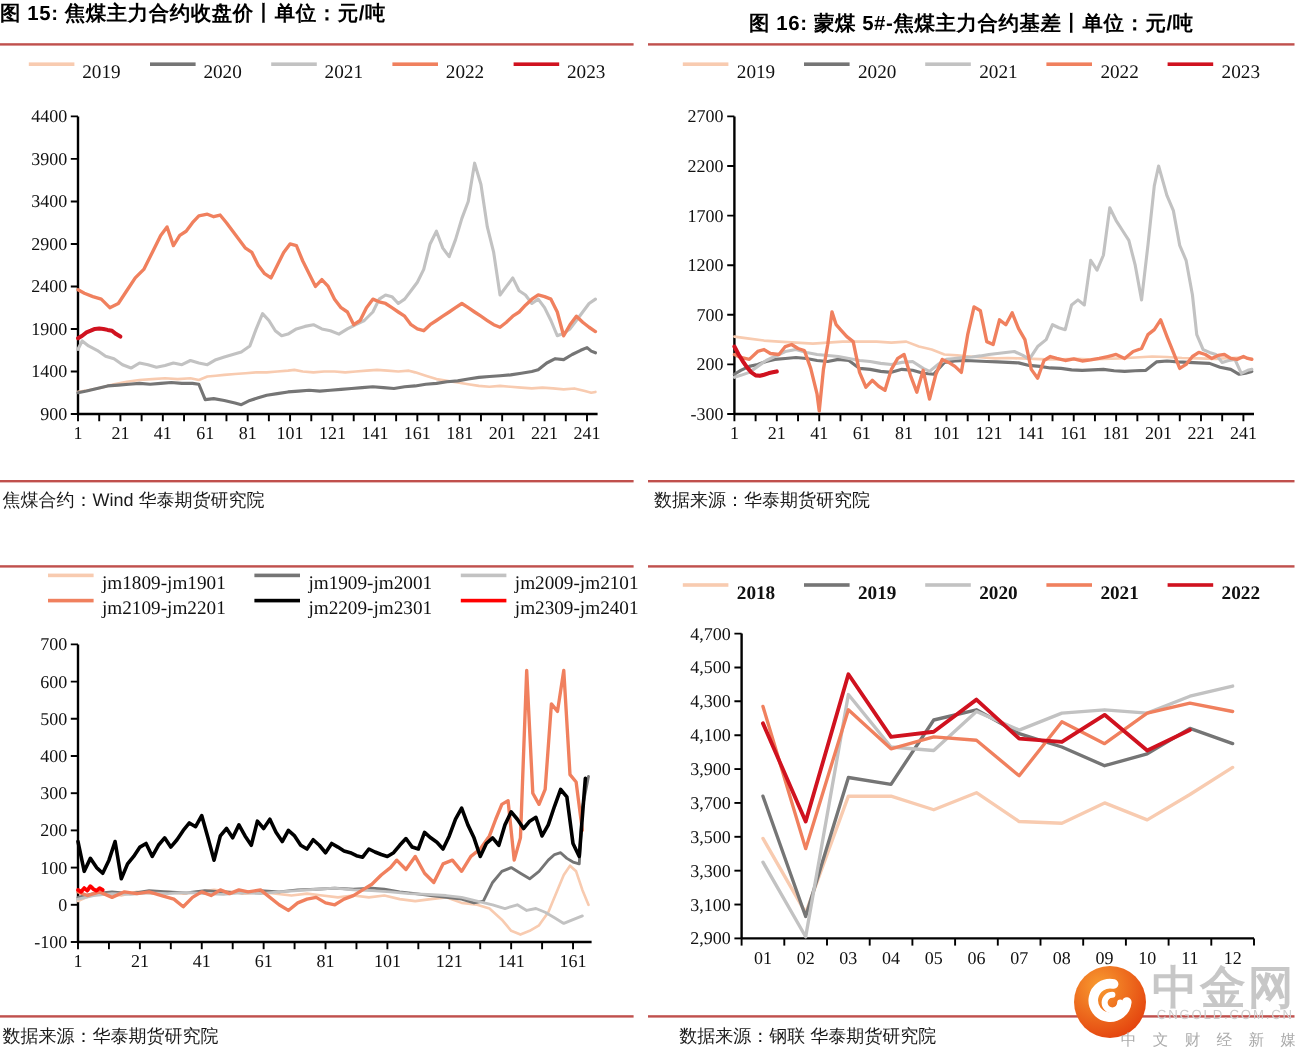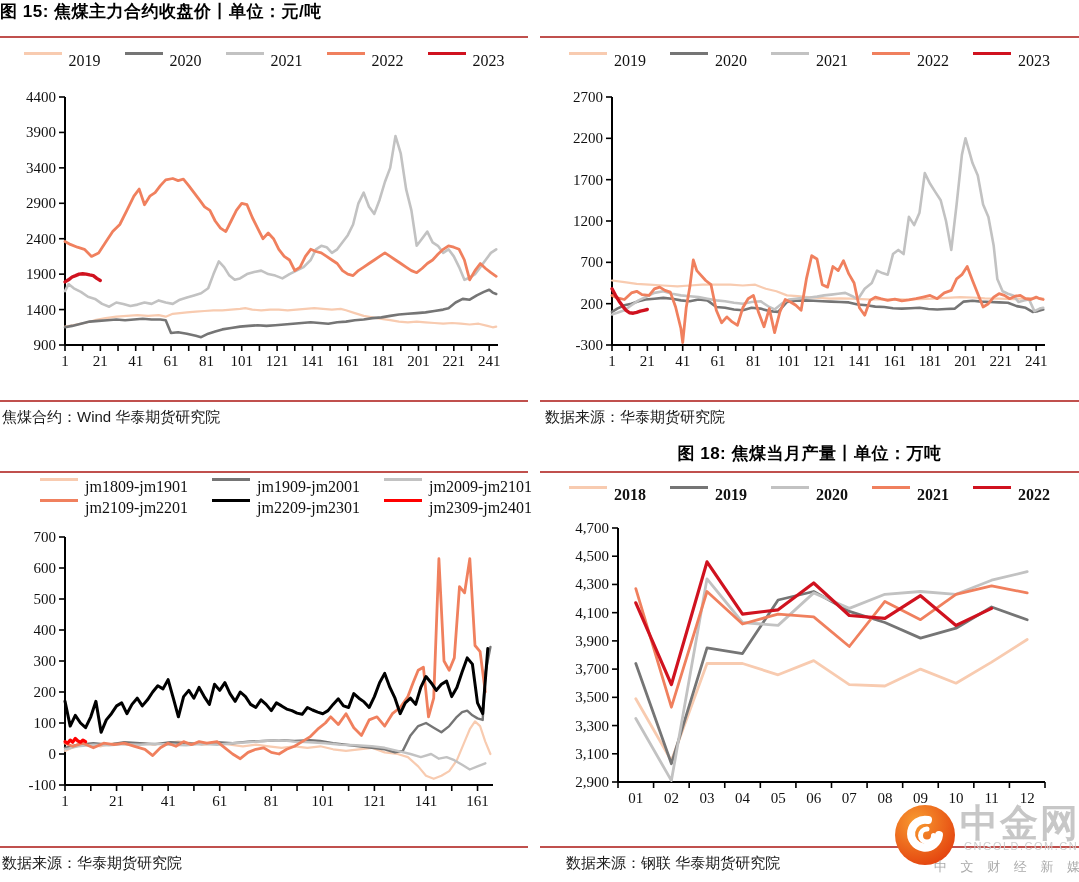--- a/index.html
+++ b/index.html
@@ -25,21 +25,21 @@
         letter-spacing:1.5px;white-space:nowrap;}
   #logo-tagline{position:absolute;left:40px;top:56px;font-size:13px;color:#ABABAB;
         letter-spacing:5px;white-space:nowrap;}
 </style>
 </head>
 <body>
 
 <div id="page">
 
   <div class="chart-title" style="left:0;top:8;width:528;">图 15: 焦煤主力合约收盘价丨单位：元/吨</div>
-  <div class="chart-title" style="left:540px;top:442px;width:539px;">图 18: 焦煤当月产量丨单位：万吨</div>
+  <div class="chart-title" style="left:540px;top:8px;width:539px;">图 16: 蒙煤 5#-焦煤主力合约基差丨单位：元/吨</div>
 
   <div class="hr" style="left: 0px; top: 36px; width: 528px; background: rgb(192, 80, 77);"></div>
   <div class="hr" style="left: 540px; top: 36px; width: 539px; background: rgb(192, 80, 77);"></div>
   <div class="hr" style="left: 0px; top: 400px; width: 528px; background: rgb(192, 80, 77);"></div>
   <div class="hr" style="left: 540px; top: 400px; width: 539px; background: rgb(192, 80, 77);"></div>
   <div class="hr" style="left: 0px; top: 471px; width: 528px; background: rgb(192, 80, 77);"></div>
   <div class="hr" style="left: 540px; top: 471px; width: 539px; background: rgb(192, 80, 77);"></div>
   <div class="hr" style="left: 0px; top: 846px; width: 528px; background: rgb(192, 80, 77);"></div>
   <div class="hr" style="left: 540px; top: 846px; width: 539px; background: rgb(192, 80, 77);"></div>
 

